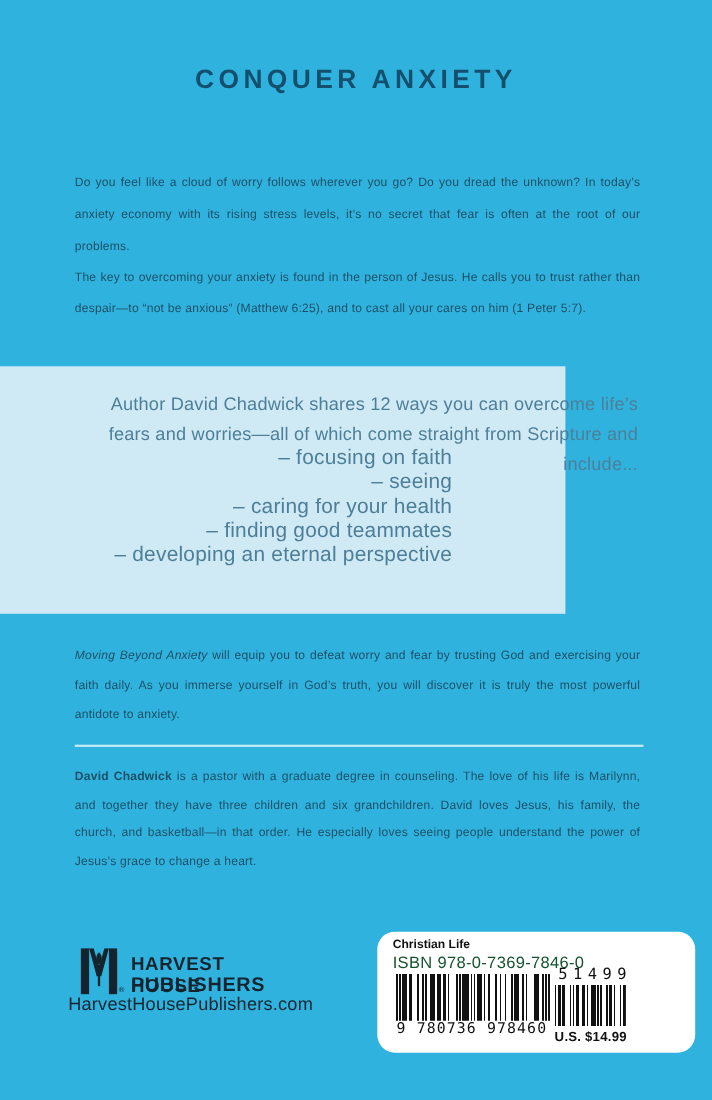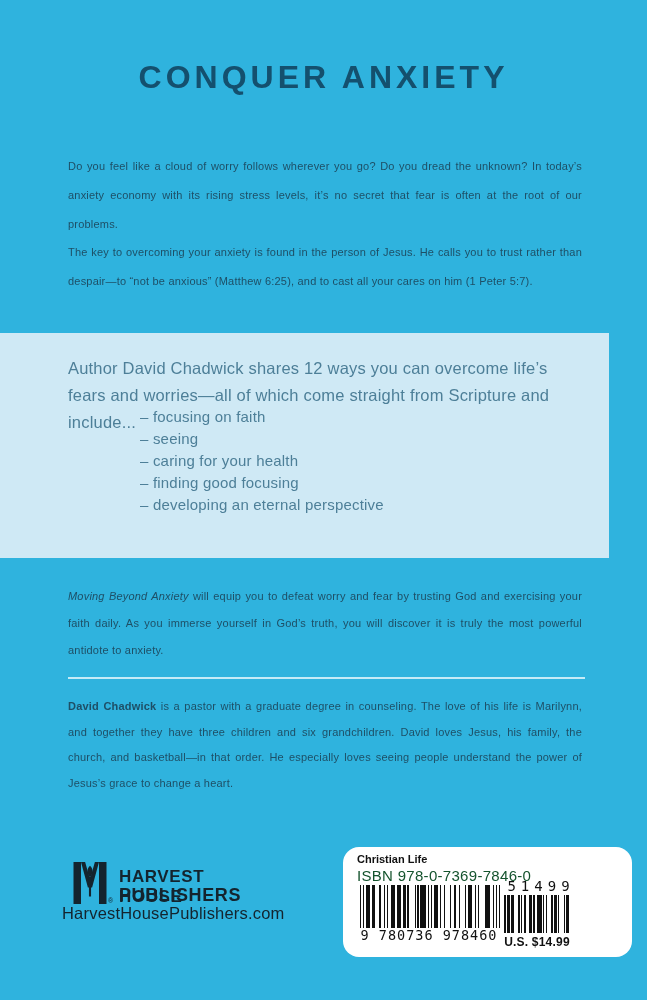--- a/index.html
+++ b/index.html
@@ -15,50 +15,51 @@
     background: #2fb3de;
   }
   
   .titles { position: absolute; top: 50px; left: 0; width: 647px; text-align: center; }
   .title-line1 {
     font-size: 27px; letter-spacing: 6px; font-weight: 400;
     color: #175a7e;
   }
   .title-line2 {
     margin-top: 9px;
-    font-size: 32px; letter-spacing: 4px; font-weight: 700;
+    font-size: 24px; letter-spacing: 4px; font-weight: 700;
     color: #14506e;
   }
   
   .para {
     position: absolute; left: 68px; width: 514px;
     font-size: 11px; line-height: 29px;
     color: #1e4f66; text-align: justify; letter-spacing: 0.2px;
     margin: 0;
   }
   .para-1 { top: 152px; }
   .para-2 { top: 238px; }
   
   .panel {
     position: absolute; top: 333px; left: 0;
-    width: 609px; height: 225px;
+    width: 514px; height: 225px;
     background: #cfe9f5;
+    text-align: right;
   }
   .panel-intro {
     position: absolute; top: 22px; left: 68px; width: 512px;
     font-size: 16.5px; line-height: 27px;
     color: #4d7f98; margin: 0; letter-spacing: 0.2px;
   }
   .ways-list {
     position: absolute; top: 73px; left: 104px;
     list-style: none; margin: 0; padding: 0;
   }
   .ways-list li {
-    font-size: 15px; line-height: 22px; height: 22px;
-    color: #4d7f98; letter-spacing: 0.2px; margin-left: 36px;
+    font-size: 19px; line-height: 22px; height: 22px;
+    color: #4d7f98; letter-spacing: 0.2px;
   }
   
   .para-closing { top: 583px; line-height: 27px; }
   .book-title-italic { font-style: italic; }
   
   .divider {
     position: absolute; top: 677px; left: 68px; width: 517px; height: 2px;
     background: #d6f1fa; border: none; margin: 0; opacity: 0.9;
   }
   
@@ -136,21 +137,21 @@
 
   <p class="para para-1">Do you feel like a cloud of worry follows wherever you go? Do you dread the unknown? In today’s anxiety economy with its rising stress levels, it’s no secret that fear is often at the root of our problems.</p>
   <p class="para para-2">The key to overcoming your anxiety is found in the person of Jesus. He calls you to trust rather than despair—to “not be anxious” (Matthew 6:25), and to cast all your cares on him (1 Peter 5:7).</p>
 
   <div class="panel">
     <p class="panel-intro">Author David Chadwick shares 12 ways you can overcome life’s fears and worries—all of which come straight from Scripture and include...</p>
     <ul class="ways-list">
       <li>– focusing on faith</li>
       <li>– seeing</li>
       <li>– caring for your health</li>
-      <li>– finding good focusing</li>
+      <li>– finding good teammates</li>
       <li>– developing an eternal perspective</li>
     </ul>
   </div>
 
   <p class="para para-closing"><span class="book-title-italic">Moving Beyond Anxiety</span><span> will equip you to defeat worry and fear by trusting God and exercising your faith daily. As you immerse yourself in God’s truth, you will discover it is truly the most powerful antidote to anxiety.</span></p>
 
   <div class="divider"></div>
 
   <p class="para para-bio"><span class="author-name">David Chadwick</span><span> is a pastor with a graduate degree in counseling.  The love of his life is Marilynn, and together they have three children and six grandchildren. David loves Jesus, his family, the church, and basketball—in that order. He especially loves seeing people understand the power of Jesus’s grace to change a heart.</span></p>
 

